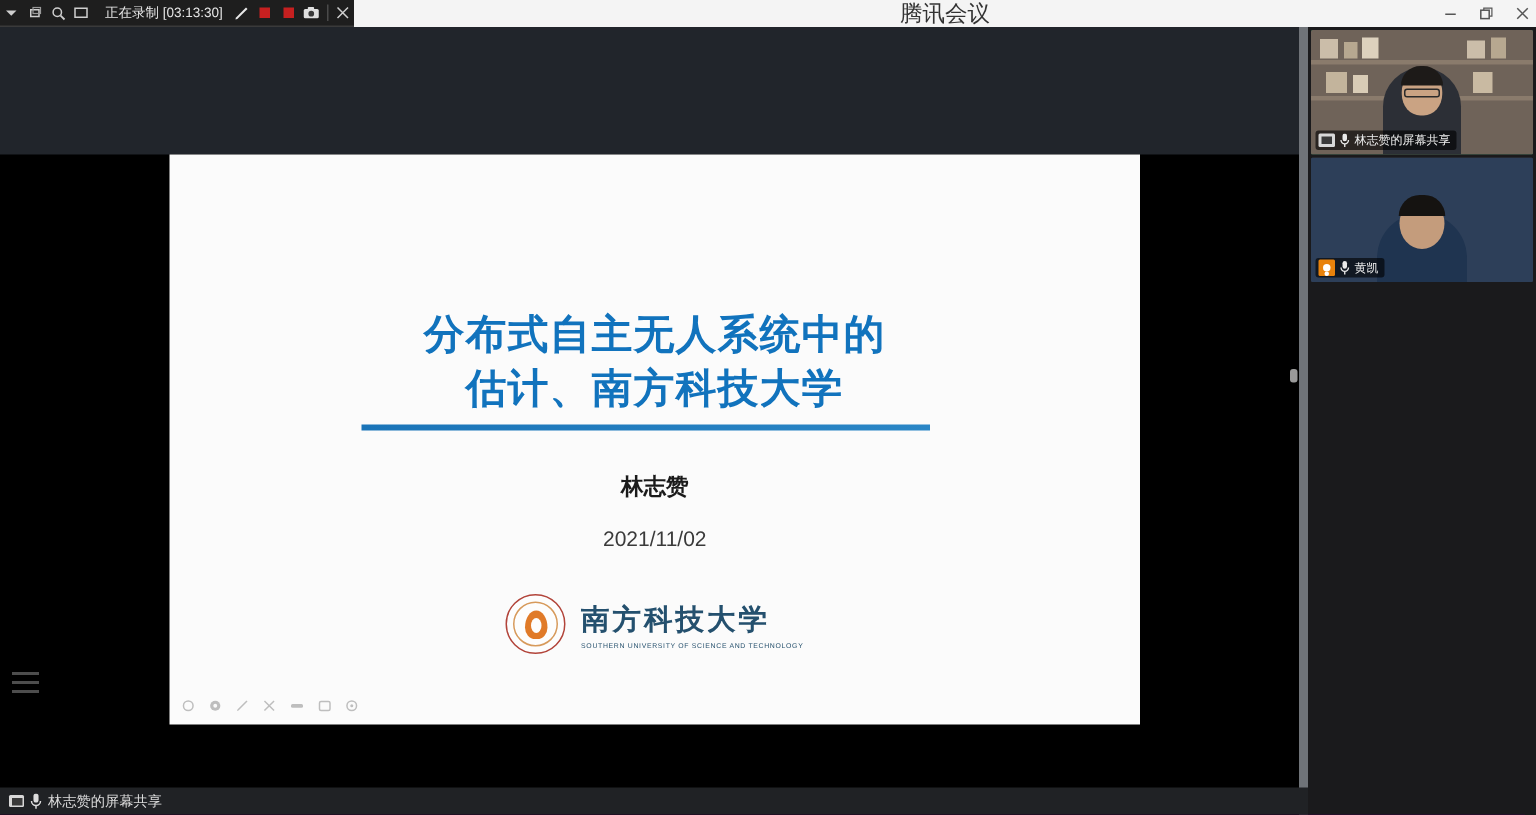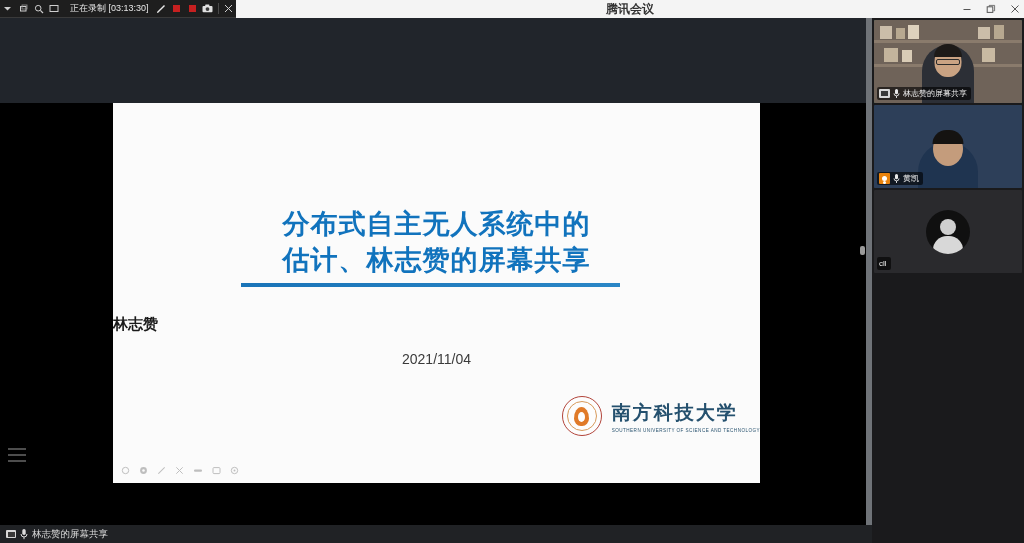--- a/index.html
+++ b/index.html
@@ -26,21 +26,21 @@
   .rec-sep { width:1px; height:11px; background:#4a4a4a; margin:0 2px; }
   .sq-red { width: 7px; height: 7px; background: #c62020; }
   .rec-spacer { flex: 1 1 auto; }
 
   
   .titlebar {
     position: absolute; left: 236px; top: 0; right: 0; height: 18px;
     background: #f4f4f4; color: #2a2a2a;
     display: flex; align-items: center; justify-content: center;
   }
-  .title-text { font-size: 12px; color: #333; font-weight: bold; }
+  .title-text { font-size: 15px; color: #333; }
   .win-btns { position: absolute; right: 4px; top: 0; height: 18px; display: flex; align-items: center; gap: 14px; }
   .win-btns span { color: #555; font-size: 10px; line-height: 1; display:flex; }
 
   
   .app-body { position: absolute; left: 0; top: 18px; right: 0; bottom: 0; background: #0b0b0b; }
 
   
   .stage {
     position: absolute; left: 0; top: 0; width: 872px; bottom: 0;
     background: #000;
@@ -67,32 +67,32 @@
     text-align: center; color: #1173bd;
     font-weight: bold; font-size: 27px; line-height: 1.32;
     letter-spacing: 1px;
     font-family: "DejaVu Sans", "Liberation Sans", sans-serif;
   }
   .title-rule {
     position: absolute; left: 128px; width: 379px; top: 180px; height: 4px;
     background: linear-gradient(to right, #1a74b8, #2a86c6);
   }
   .slide-author {
-    position: absolute; left: 0; right: 0; top: 212px; text-align:left;
+    position: absolute; left: 0; right: 0; top: 212px; text-align:center;
     color: #1a1a1a; font-weight: bold; font-size: 15px;
     font-family: Liberation Sans, sans-serif;
   }
   .slide-date {
     position: absolute; left: 0; right: 0; top: 248px; text-align:center;
     color: #3a3a3a; font-size: 14px;
     font-family: "Liberation Sans", sans-serif;
   }
   .logo-wrap {
     position: absolute; left: 0; right: 0; top: 293px;
-    display: flex; align-items: center; justify-content: flex-end; gap: 10px;
+    display: flex; align-items: center; justify-content: center; gap: 10px;
   }
   .logo-seal {
     width: 40px; height: 40px; border-radius: 50%;
     border: 1.6px solid #b2443a; position: relative; background: #fdfdfd;
     display:flex; align-items:center; justify-content:center;
   }
   .logo-seal:after {
     content:""; position:absolute; left:4px; top:4px; right:4px; bottom:4px;
     border-radius:50%; border:1px solid #d79a5b;
   }
@@ -318,25 +318,25 @@
 
       <div class="hamburger">
           <i></i>
           <i></i>
           <i></i>
         </div>
 
       <div class="slide">
         <div class="slide-title">
           <div>分布式自主无人系统中的</div>
-          <div>估计、林志赞的屏幕共享</div>
+          <div>估计、南方科技大学</div>
         </div>
         <div class="title-rule"></div>
         <div class="slide-author">林志赞</div>
-        <div class="slide-date">2021/11/04</div>
+        <div class="slide-date">2021/11/02</div>
         <div class="logo-wrap">
           <div class="logo-seal">
               <span class="flame"></span>
             </div>
           <div class="logo-text">
             <div class="logo-cn">南方科技大学</div>
             <div class="logo-en">SOUTHERN UNIVERSITY OF SCIENCE AND TECHNOLOGY</div>
           </div>
         </div>
 
@@ -430,26 +430,20 @@
                 <rect x="2" y="0" width="3" height="5.2" rx="1.5" fill="#e9e9e9"></rect>
                 <path d="M1 4.4a2.5 2.5 0 005 0" fill="none" stroke="#e9e9e9" stroke-width=".9"></path>
                 <path d="M3.5 7v2" stroke="#e9e9e9" stroke-width=".9"></path>
               </svg>
           </span>
           <span>黄凯</span>
         </div>
       </div>
 
 
-      <div class="tile">
-        <div class="avatar av-b"></div>
-        <div class="nametag">
-          <span>cll</span>
-        </div>
-      </div>
 
 
     </div>
 
 
     <div class="statusbar">
       <span class="badge-share"></span>
       <span>
         <svg width="8" height="11" viewBox="0 0 8 11">
             <rect x="2.3" y="0" width="3.4" height="6" rx="1.7" fill="#dcdcdc"></rect>

